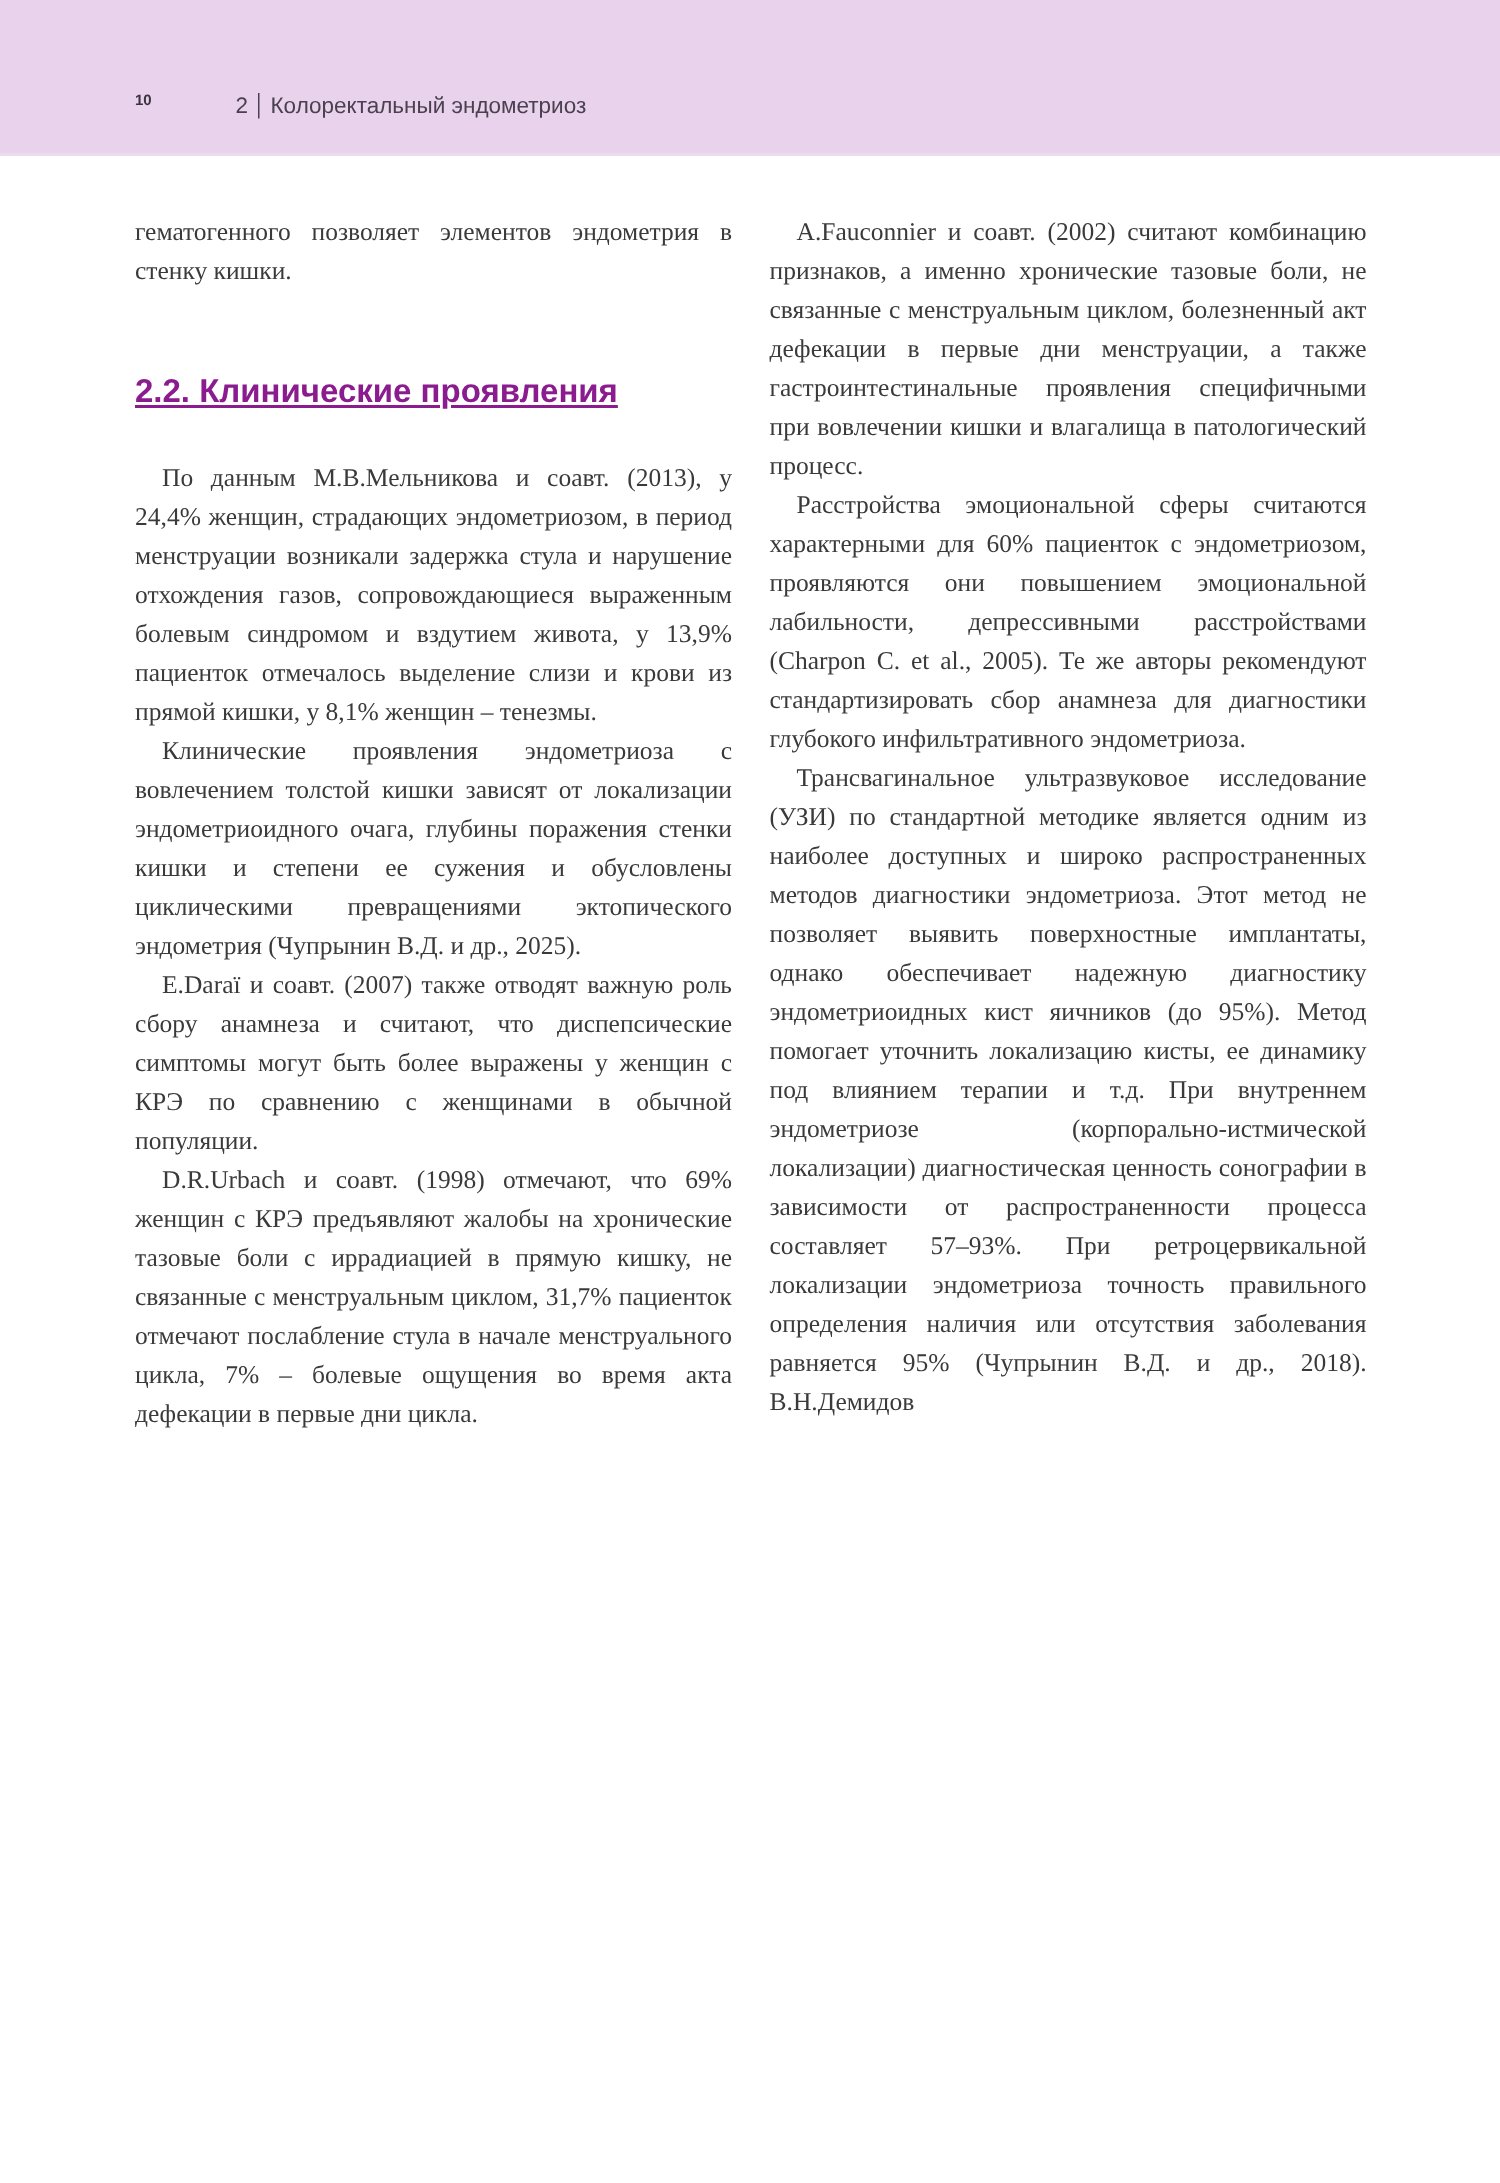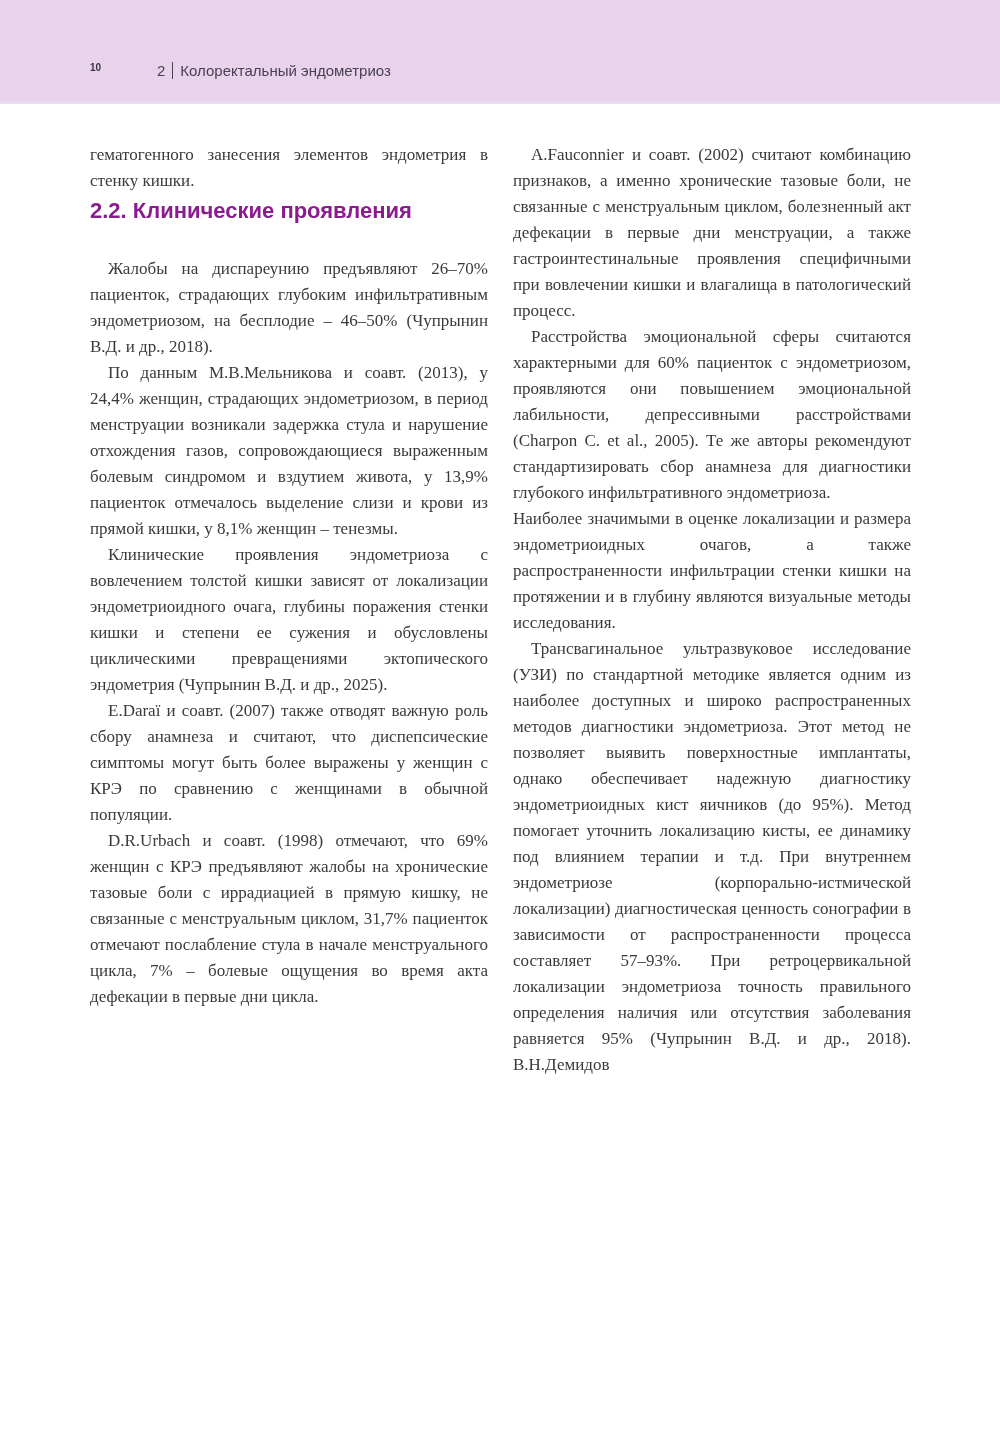--- a/index.html
+++ b/index.html
@@ -25,43 +25,41 @@
   .col.left { left: 90px; }
   .col.right { left: 513px; }
   p {
     margin: 0; font-size: 17px; line-height: 26px; text-align: justify; hyphens: manual;
   }
   p.indent { text-indent: 18px; }
   h2 {
     margin: 0; font-family: "Liberation Sans", "DejaVu Sans", sans-serif; font-weight: bold;
     font-size: 22px; line-height: 34px; color: #8a1c8f;
   }
-  .h22 { margin-bottom: 28px; }
+  .h22 { margin-top: 50px; margin-bottom: 28px; text-decoration: underline; }
   .h23 { margin-top: 40px; margin-bottom: 20px; }
 </style>
 </head>
 <body>
 
 <div class="header">
   <span class="page-num">10</span>
   <span class="running">
     <span>2</span>
     <span class="sep"></span>
     <span>Колоректальный эндометриоз</span>
   </span>
 </div>
 
 <div class="col left">
-  <p>гематогенного занесения элементов эндометрия в стенку кишки.</p>
+  <p>гематогенного позволяет элементов эндометрия в стенку кишки.</p>
   <h2 class="h22">2.2. Клинические проявления</h2>
-  <p class="indent">Жалобы на диспареунию предъявляют 26–70% пациенток, страдающих глубоким инфильтративным эндометриозом, на бесплодие – 46–50% (Чупрынин В.Д. и др., 2018).</p>
   <p class="indent">По данным М.В.Мельникова и соавт. (2013), у 24,4% женщин, страдающих эндометриозом, в период менструации возникали задержка стула и нарушение отхождения газов, сопровождающиеся выраженным болевым синдромом и вздутием живота, у 13,9% пациенток отмечалось выделение слизи и крови из прямой кишки, у 8,1% женщин – тенезмы.</p>
   <p class="indent">Клинические проявления эндометриоза с вовлечением толстой кишки зависят от локализации эндометриоидного очага, глубины поражения стенки кишки и степени ее сужения и обусловлены циклическими превращениями эктопического эндометрия (Чупрынин В.Д. и др., 2025).</p>
   <p class="indent">E.Daraï и соавт. (2007) также отводят важную роль сбору анамнеза и считают, что диспепсические симптомы могут быть более выражены у женщин с КРЭ по сравнению с женщинами в обычной популяции.</p>
   <p class="indent">D.R.Urbach и соавт. (1998) отмечают, что 69% женщин с КРЭ предъявляют жалобы на хронические тазовые боли с иррадиацией в прямую кишку, не связанные с менструальным циклом, 31,7% пациенток отмечают послабление стула в начале менструального цикла, 7% – болевые ощущения во время акта дефекации в первые дни цикла.</p>
 </div>
 
 <div class="col right">
   <p class="indent">A.Fauconnier и соавт. (2002) считают комбинацию признаков, а именно хронические тазовые боли, не связанные с менструальным циклом, болезненный акт дефекации в первые дни менструации, а также гастроинтестинальные проявления специфичными при вовлечении кишки и влагалища в патологический процесс.</p>
   <p class="indent">Расстройства эмоциональной сферы считаются характерными для 60% пациенток с эндометриозом, проявляются они повышением эмоциональной лабильности, депрессивными расстройствами (Charpon C. et al., 2005). Те же авторы рекомендуют стандартизировать сбор анамнеза для диагностики глубокого инфильтративного эндометриоза.</p>
-  <p>Наиболее значимыми в оценке локализации и размера эндометриоидных очагов, а также распространенности инфильтрации стенки кишки на протяжении и в глубину являются визуальные методы исследования.</p>
   <p class="indent">Трансвагинальное ультразвуковое исследование (УЗИ) по стандартной методике является одним из наиболее доступных и широко распространенных методов диагностики эндометриоза. Этот метод не позволяет выявить поверхностные имплантаты, однако обеспечивает надежную диагностику эндометриоидных кист яичников (до 95%). Метод помогает уточнить локализацию кисты, ее динамику под влиянием терапии и т.д. При внутреннем эндометриозе (корпорально-истмической локализации) диагностическая ценность сонографии в зависимости от распространенности процесса составляет 57–93%. При ретроцервикальной локализации эндометриоза точность правильного определения наличия или отсутствия заболевания равняется 95% (Чупрынин В.Д. и др., 2018). В.Н.Демидов</p>
 </div>
 
 </body></html>

